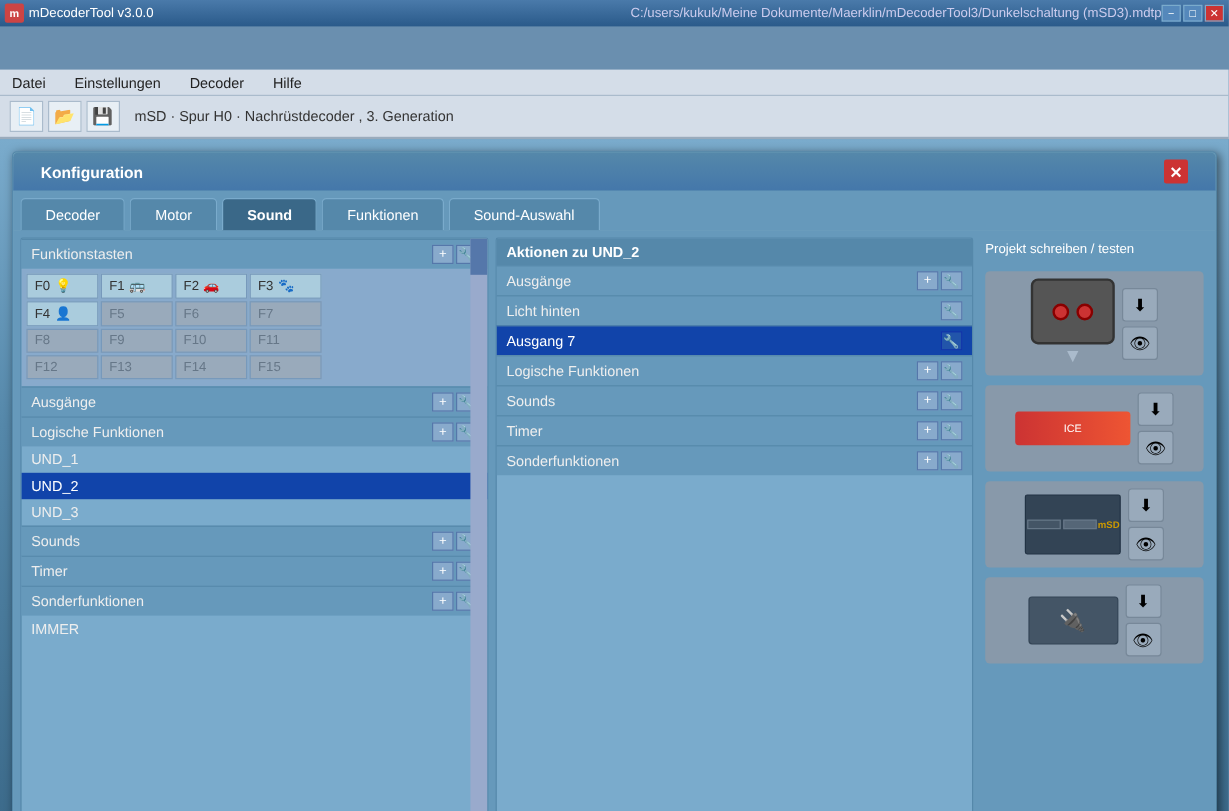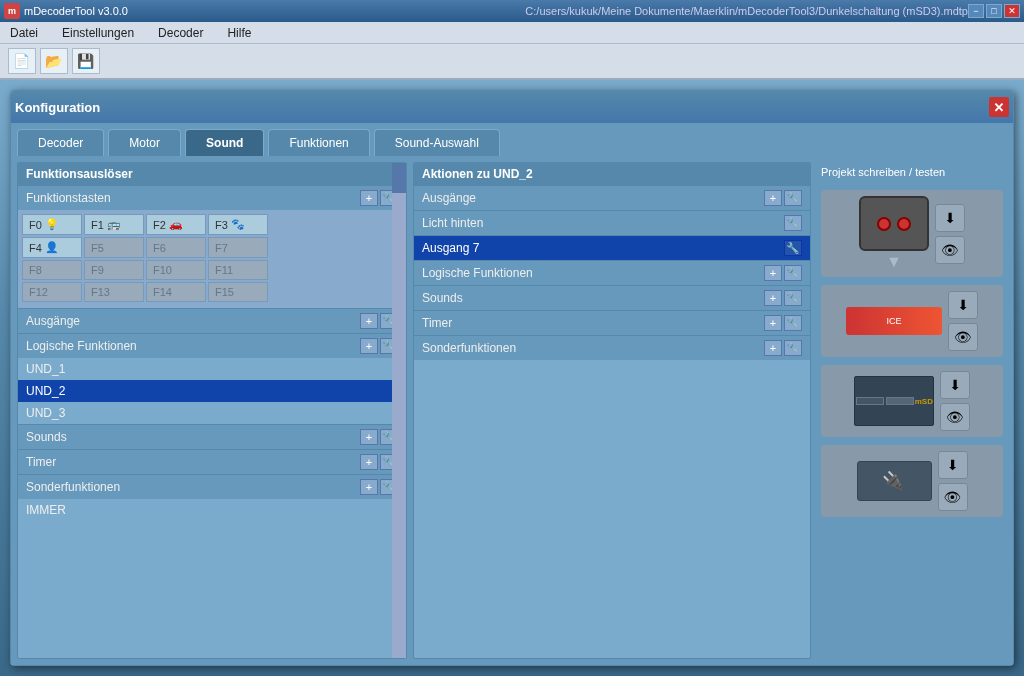--- a/index.html
+++ b/index.html
@@ -43,20 +43,21 @@
 
     
     #menubar {
       background: #d4dde8;
       height: 22px;
       display: flex;
       align-items: center;
       padding: 0 6px;
       gap: 16px;
       border-bottom: 1px solid #aabbcc;
+      margin-top: 36px;
     }
     #menubar .menu-item {
       font-size: 12px;
       color: #222;
       cursor: pointer;
       padding: 2px 4px;
     }
 
     
     #toolbar {
@@ -94,21 +95,21 @@
       border: 1px solid #5588aa;
       border-radius: 4px;
       height: 100%;
       display: flex;
       flex-direction: column;
       box-shadow: 2px 2px 8px rgba(0,0,0,0.5);
     }
 
     #config-header {
       background: linear-gradient(to bottom, #5588aa, #4477aa);
-      padding: 6px 4px;
+      padding: 6px 23px;
       display: flex;
       align-items: center;
       justify-content: space-between;
       border-radius: 4px 4px 0 0;
     }
     #config-header .dialog-title {
       color: white;
       font-size: 13px;
       font-weight: bold;
     }
@@ -316,20 +317,21 @@
   <span class="menu-item">Datei</span>
   <span class="menu-item">Einstellungen</span>
   <span class="menu-item">Decoder</span>
   <span class="menu-item">Hilfe</span>
 </div>
 
 <div id="toolbar">
   <div class="tool-btn">📄</div>
   <div class="tool-btn">📂</div>
   <div class="tool-btn">💾</div>
+  <span class="breadcrumb">mSD · Spur H0 · Nachrüstdecoder , 3. Generation</span>
 </div>
 
 <div id="main">
   <div id="config-dialog">
 
     <div id="config-header">
       <span class="dialog-title">Konfiguration</span>
       <button class="close-btn">✕</button>
     </div>
 
@@ -337,21 +339,20 @@
       <div class="tab">Decoder</div>
       <div class="tab">Motor</div>
       <div class="tab active">Sound</div>
       <div class="tab">Funktionen</div>
       <div class="tab">Sound-Auswahl</div>
     </div>
 
     <div id="content">
 
       <div id="left-panel" style="position:relative;">
-        <div class="panel-header">Funktionsauslöser</div>
 
         <div class="section-header">
           <span>Funktionstasten</span>
           <div class="section-btns">
             <div class="icon-btn">+</div>
             <div class="icon-btn">🔧</div>
           </div>
         </div>
 
         <div id="fkey-grid">

